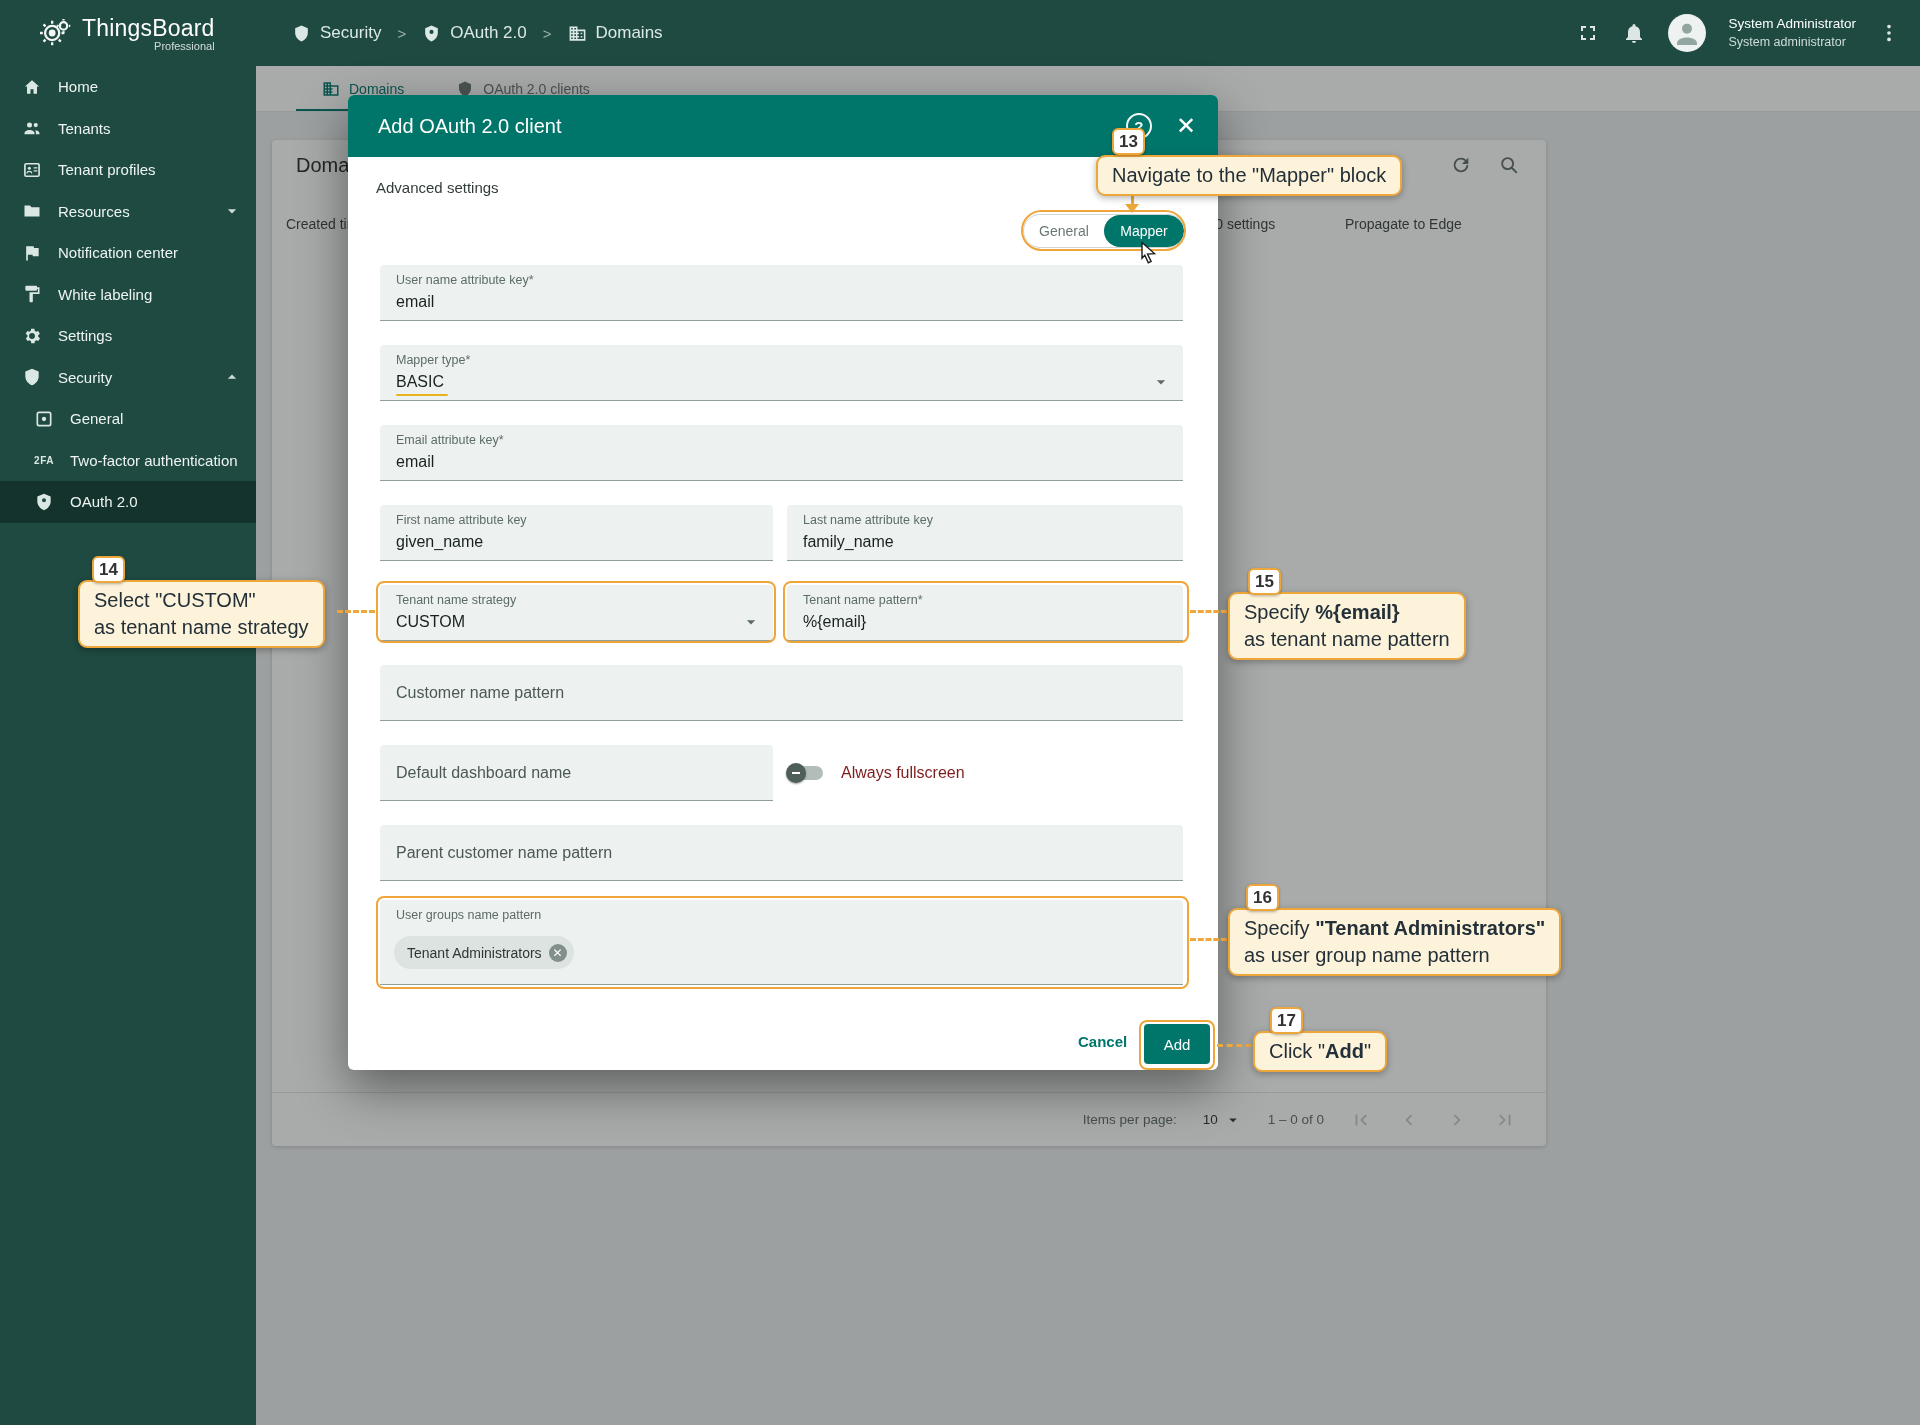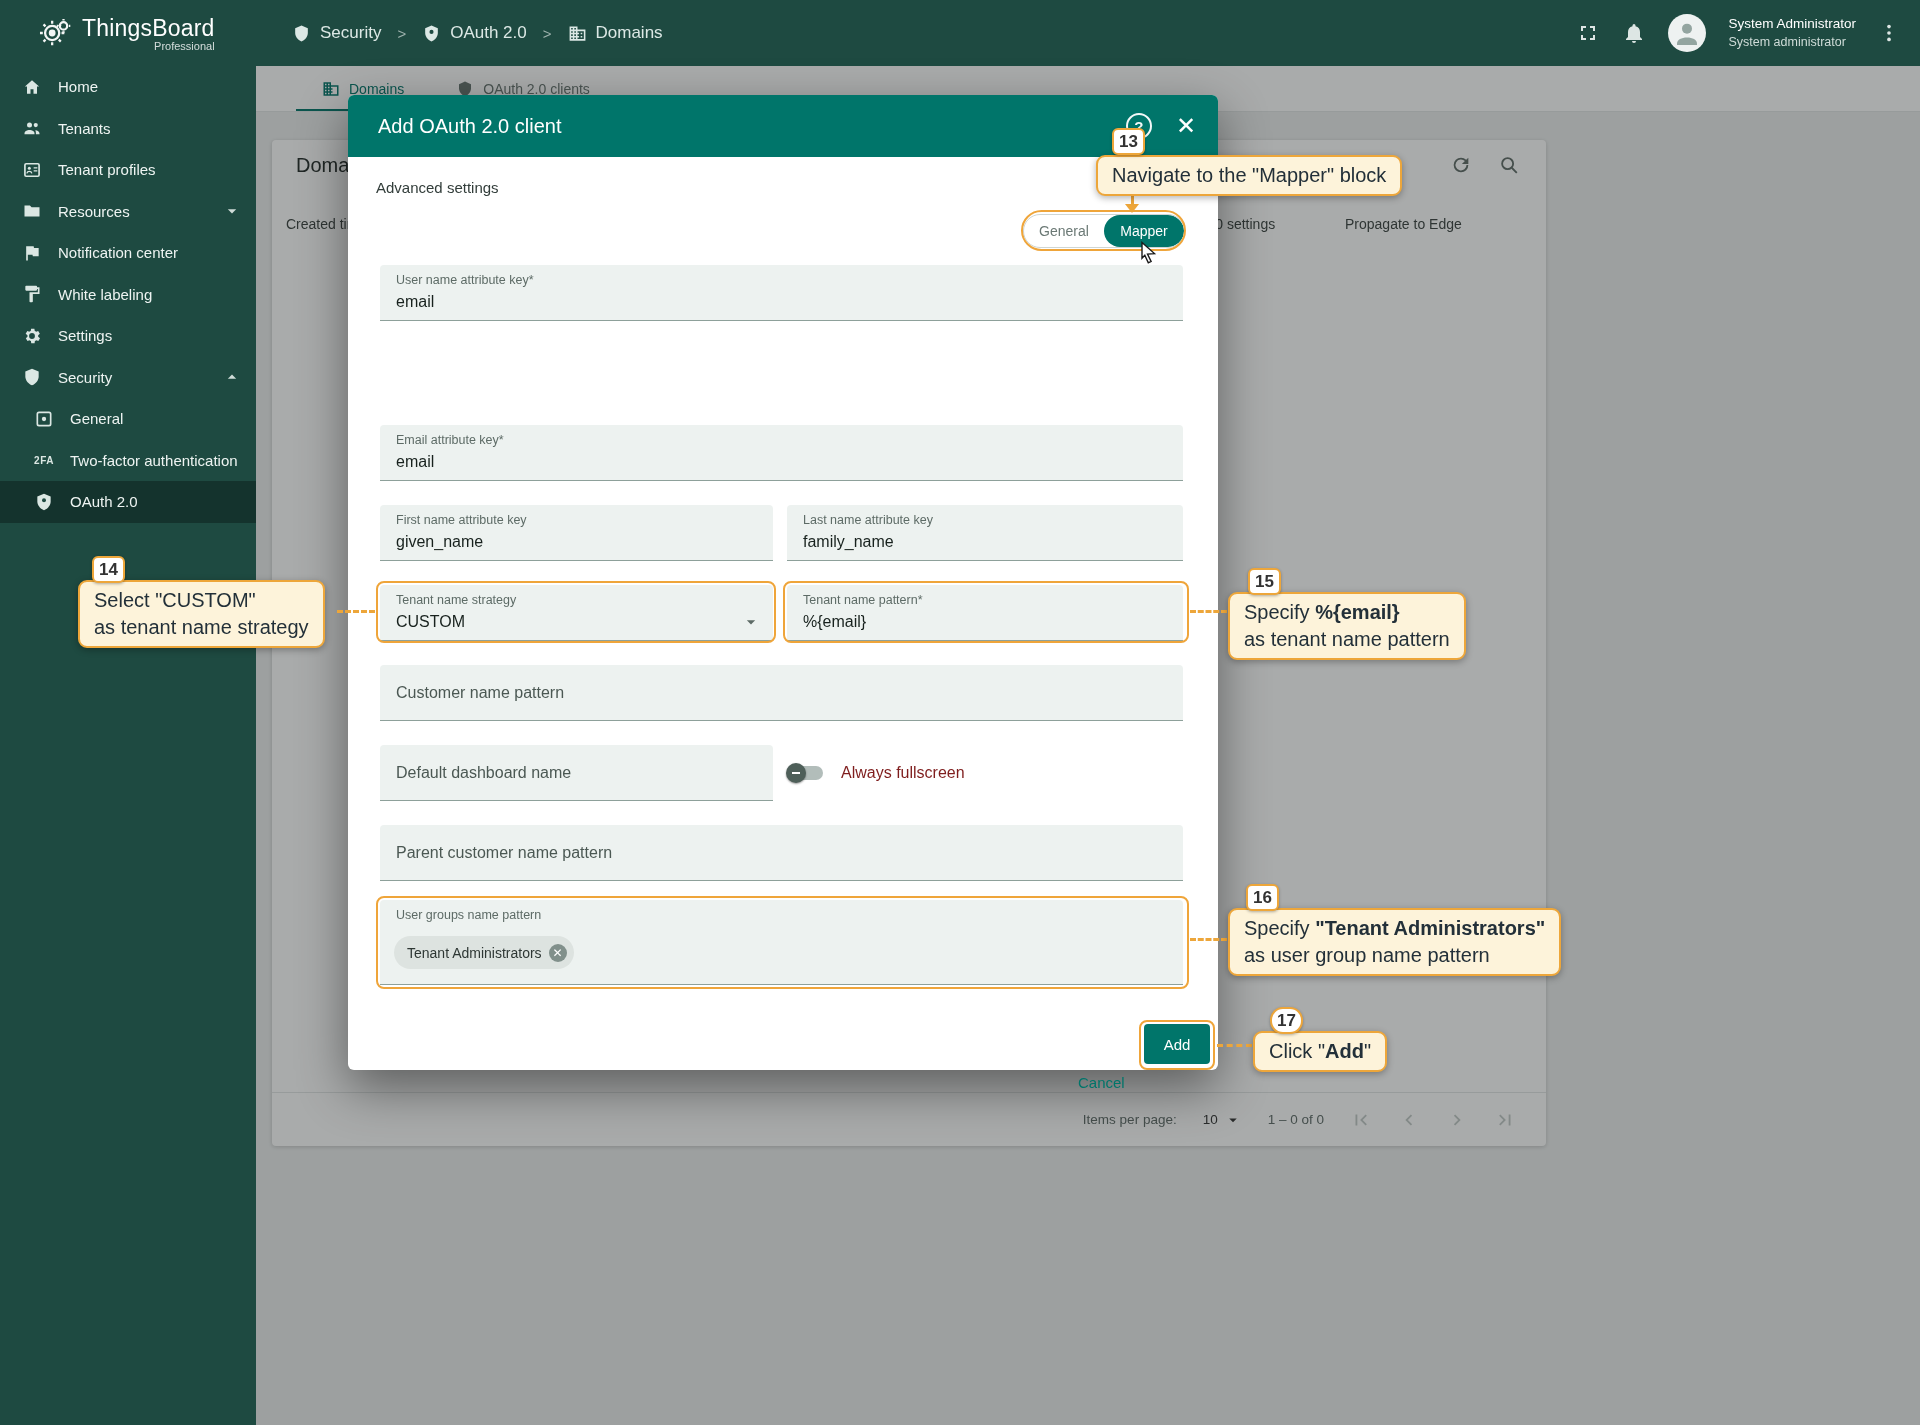--- a/index.html
+++ b/index.html
@@ -92,41 +92,41 @@
   .f-groups{top:805px;left:32px;width:803px;height:85px;text-align:right;}
   .basic-underline{position:absolute;left:16px;bottom:4px;width:52px;height:2.5px;background:#e6b41f;border-radius:2px;}
   .chip{position:absolute;left:14px;top:36px;height:33px;display:inline-flex;align-items:center;gap:7px;background:#dde3e0;border-radius:17px;padding:0 7px 0 13px;cursor:pointer}
   .chip-label{font-size:14px;color:#2e3734;}
   .chip-x{width:18px;height:18px;border-radius:50%;background:#81908b;color:#fff;display:flex;align-items:center;justify-content:center;font-size:12px;cursor:pointer}
   .fullscreen-row{position:absolute;top:650px;left:441px;height:56px;display:flex;align-items:center;gap:18px;}
   .switch{width:34px;height:14px;border-radius:7px;background:#b2bdba;position:relative;cursor:pointer}
   .switch .knob{position:absolute;left:-3px;top:-3px;width:20px;height:20px;border-radius:50%;background:#4e5f59;box-shadow:0 1px 2px rgba(0,0,0,.4);display:flex;align-items:center;justify-content:center;}
   .switch .knob::after{content:"";width:8px;height:2px;background:#fff;}
   .fs-label{font-size:16px;color:#7f1d1d;}
-  .btn-cancel{position:absolute;top:979px;left:730px;color:var(--accent);font-size:15px;font-weight:400;cursor:pointer}
+  .btn-cancel{position:absolute;top:938px;left:730px;color:var(--accent);font-size:15px;font-weight:700;cursor:pointer}
   .btn-add{position:absolute;top:929px;left:796px;width:66px;height:40px;background:var(--accent);color:#fff;border:none;border-radius:4px;font-size:15px;font-weight:500;display:flex;align-items:center;justify-content:center;cursor:pointer;font-family:inherit}
   .ring{position:absolute;border:2.5px solid var(--orange);border-radius:8px;z-index:6;pointer-events:none}
   #ring-toggle{left:1021px;top:210px;width:165px;height:41px;border-radius:22px;}
   #ring-strategy{left:376px;top:581px;width:400px;height:62px;}
   #ring-pattern{left:783px;top:581px;width:406px;height:62px;}
   #ring-groups{left:376px;top:896px;width:813px;height:93px;}
   #ring-add{left:1139px;top:1020px;width:76px;height:50px;}
   .callout{position:absolute;background:var(--cream);border:2px solid #eda63a;border-radius:9px;padding:5px 14px;font-size:20px;color:#233039;line-height:1.35;z-index:6;box-shadow:0 2px 7px rgba(0,0,0,.3);white-space:nowrap;}
   .callout .b{font-weight:700}
   #co13{left:1096px;top:155px;}
   #co14{left:78px;top:580px;}
   #co15{left:1228px;top:592px;}
   #co16{left:1228px;top:908px;}
   #co17{left:1253px;top:1031px;}
   .badge{position:absolute;background:#fff;border:2px solid #eda63a;border-radius:6px;min-width:32px;height:27px;display:flex;align-items:center;justify-content:center;font-size:17px;font-weight:700;color:#333;padding:0 5px;z-index:7;box-shadow:0 1px 3px rgba(0,0,0,.3);}
   #b13{left:1112px;top:128px;}
   #b14{left:92px;top:556px;}
   #b15{left:1248px;top:568px;}
   #b16{left:1246px;top:884px;}
-  #b17{left:1270px;top:1007px;border-radius:13px;}
+  #b17{left:1270px;top:1007px;}
   .conn{position:absolute;z-index:6;}
   .conn.h{height:0;border-top:3px dashed #eda63a;}
   #c13{left:1131px;top:190px;width:3px;height:16px;background:#eda63a;}
   #c13a{left:1125px;top:204px;width:0;height:0;border-left:7px solid transparent;border-right:7px solid transparent;border-top:9px solid #eda63a;}
   #c14{left:337px;top:610px;width:38px;}
   #c15{left:1190px;top:610px;width:37px;}
   #c16{left:1190px;top:938px;width:37px;}
   #c17{left:1217px;top:1044px;width:35px;}
   .cursor{position:absolute;left:1136px;top:240px;z-index:8;}
 </style>
@@ -398,20 +398,30 @@
   <div class="toggle-group">
     <div class="toggle-opt">General</div>
     <div class="toggle-opt selected">Mapper</div>
   </div>
 
   <div class="fld f-username">
     <span class="lab">User name attribute key*</span>
     <span class="val">email</span>
   </div>
 
+  <div class="fld f-mapper">
+    <span class="lab">Mapper type*</span>
+    <span class="val">BASIC</span>
+    <span class="basic-underline"></span>
+    <span class="dd">
+        <svg class="ic" width="20" height="20" viewBox="0 0 24 24">
+          <path d="M7 10l5 5 5-5z"></path>
+        </svg>
+      </span>
+  </div>
 
   <div class="fld f-email">
     <span class="lab">Email attribute key*</span>
     <span class="val">email</span>
   </div>
 
   <div class="fld f-first">
     <span class="lab">First name attribute key</span>
     <span class="val">given_name</span>
   </div>

